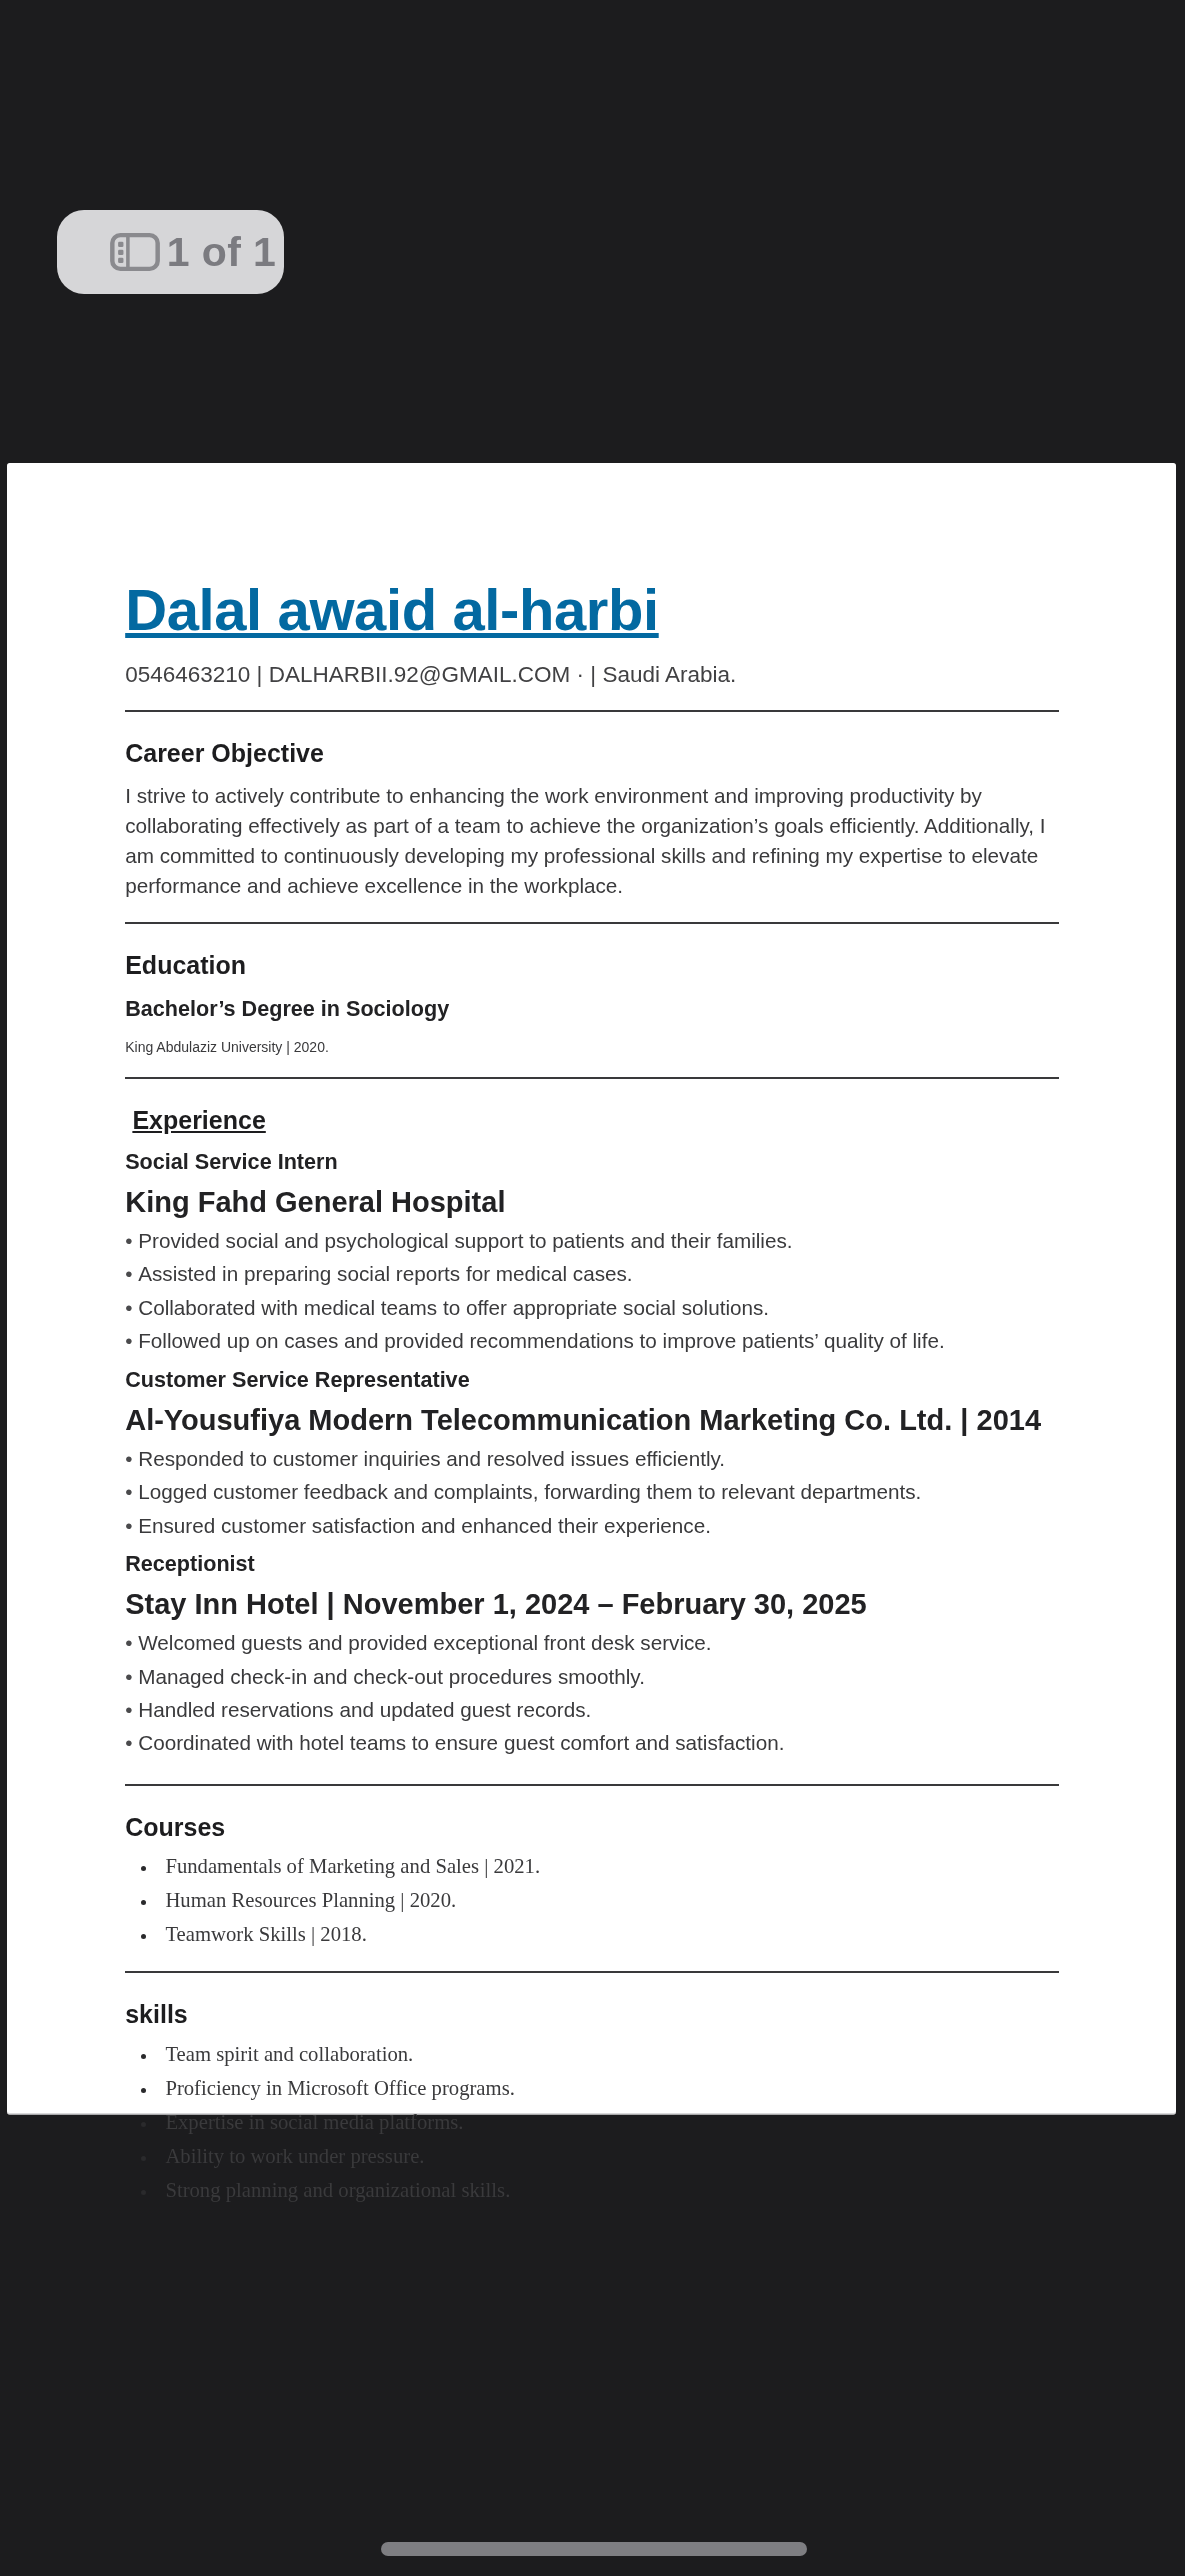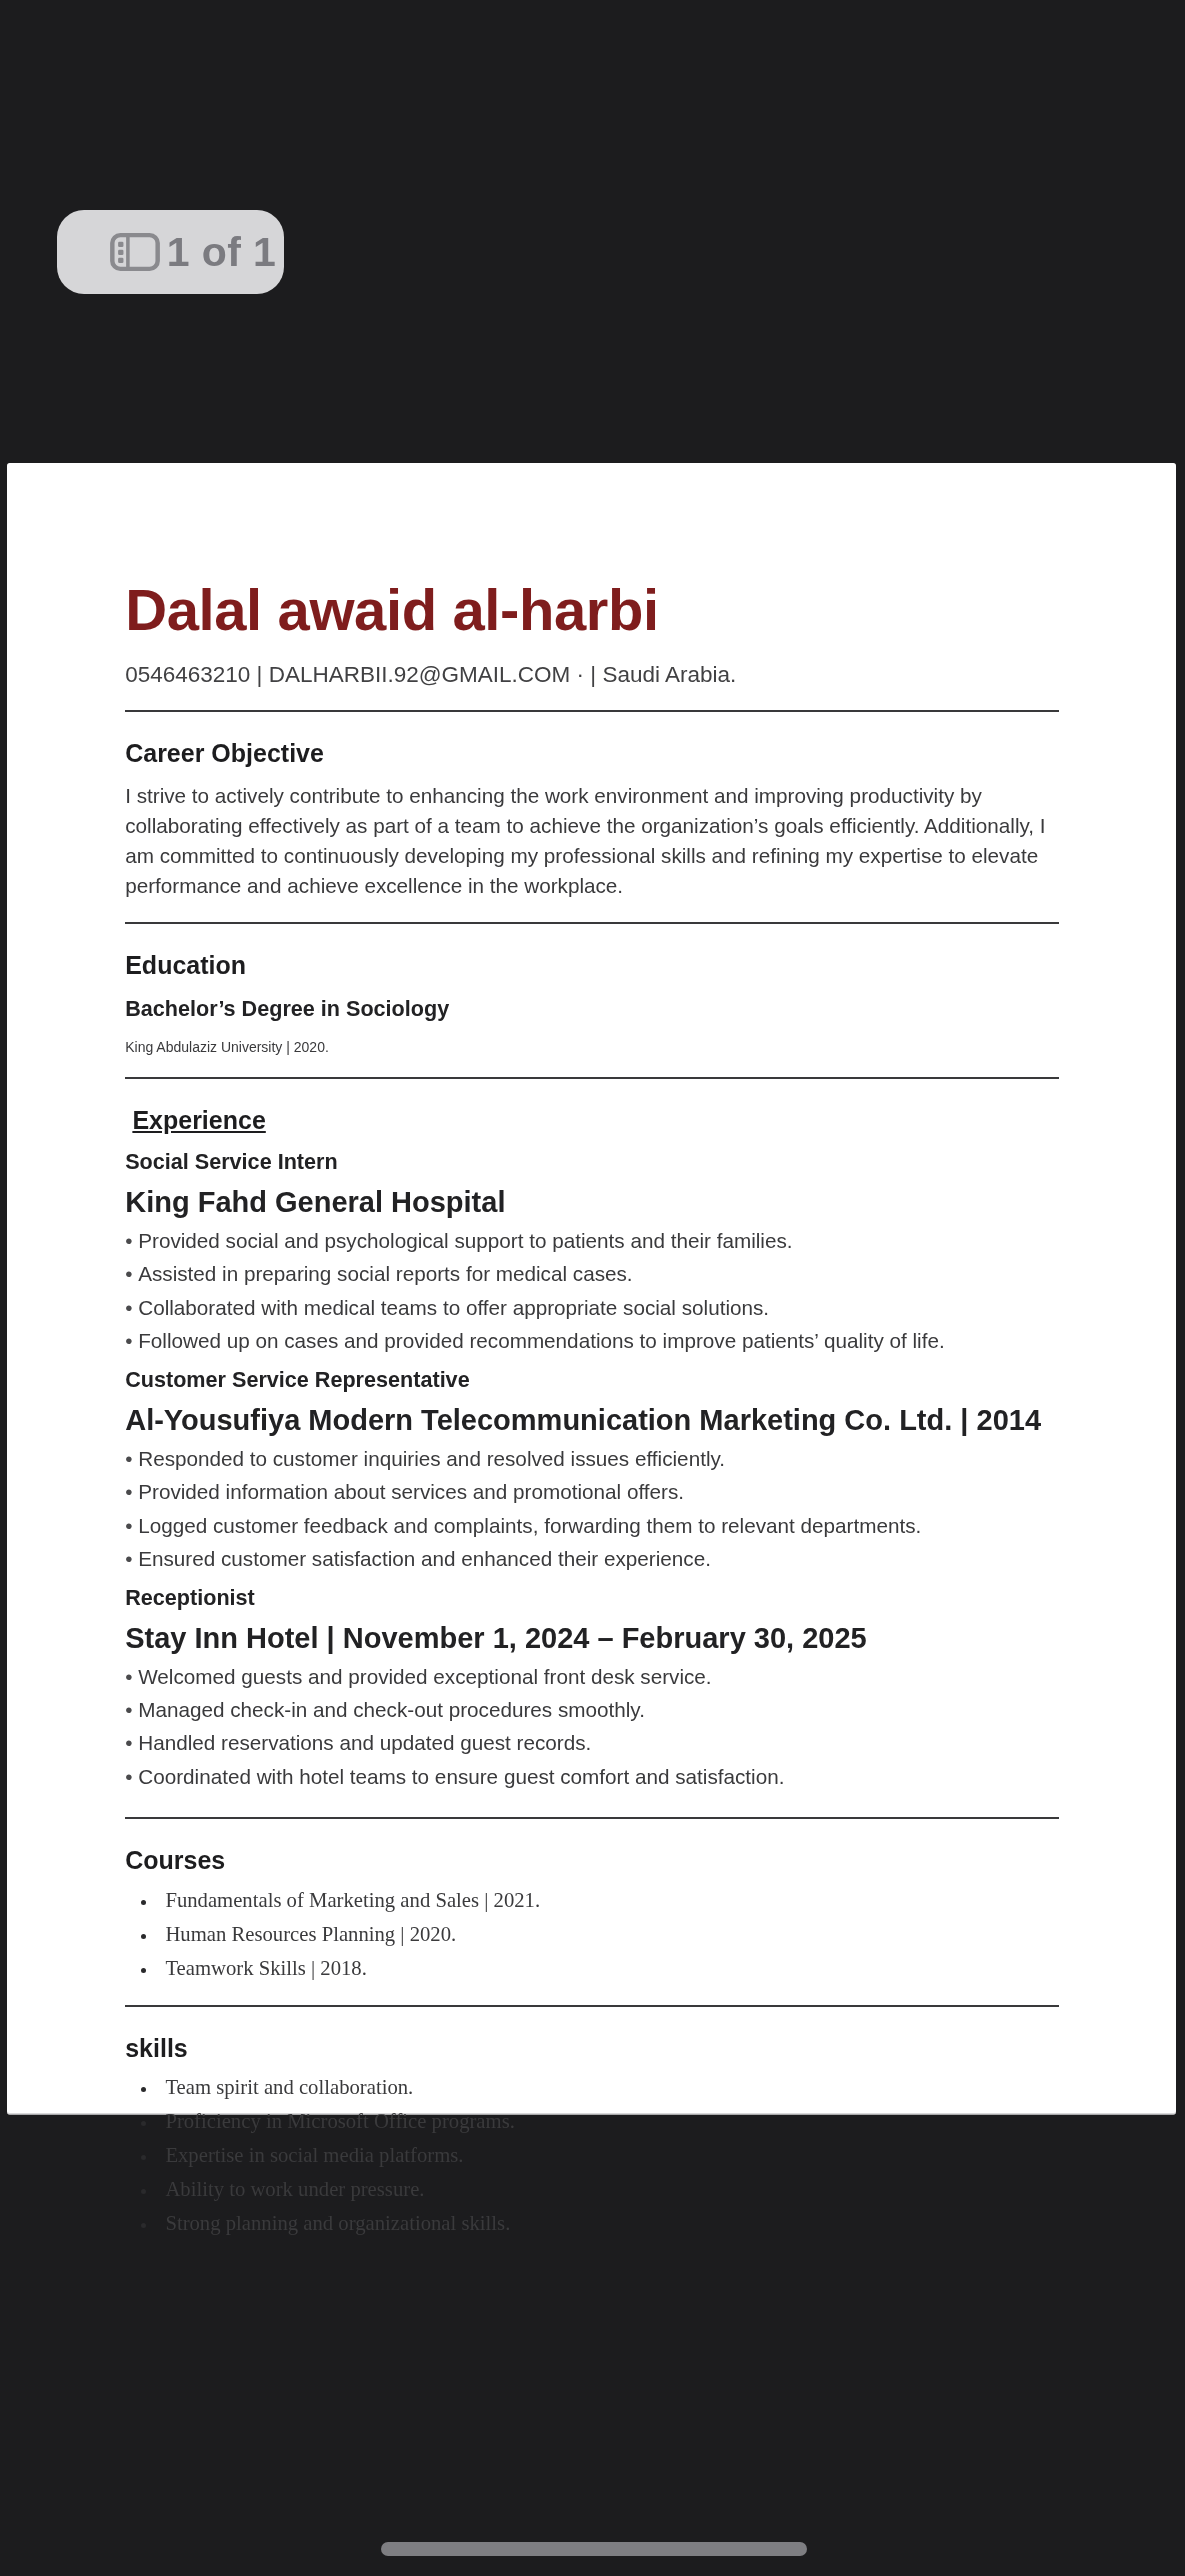--- a/index.html
+++ b/index.html
@@ -43,22 +43,22 @@
   .doc-page{
     position:absolute;left:7.2px;top:463px;
     width:1169px;height:1650px;
     background:var(--page-bg);
     border-radius:2.7px;
     box-shadow:0 1.8px 0 #d8d8da;
     padding:117px 117px 0 118px;
     color:var(--body-text);
   }
   .resume-name{
-    font-size:58px;font-weight:700;color:#7f1d1d;
-    letter-spacing:-0.4px;line-height:1.05;
+    font-size:58px;font-weight:700;color:#0369a1;
+    letter-spacing:-0.4px;line-height:1.05;text-decoration:underline;
   }
   .contact-line{
     margin-top:21.6px;font-size:22.5px;color:#414143;
   }
   hr.rule{
     border:none;border-top:2.7px solid var(--rule);
     margin:0;margin-top:21.6px;
   }
   h2.sec{
     margin-top:27px;font-size:25px;font-weight:700;color:var(--heading-text);
@@ -131,21 +131,20 @@
     <div class="bullet-line">Provided social and psychological support to patients and their families.</div>
     <div class="bullet-line">Assisted in preparing social reports for medical cases.</div>
     <div class="bullet-line">Collaborated with medical teams to offer appropriate social solutions.</div>
     <div class="bullet-line">Followed up on cases and provided recommendations to improve patients’ quality of life.</div>
   </div>
 
   <div class="job">
     <div class="job-title">Customer Service Representative</div>
     <div class="job-org">Al-Yousufiya Modern Telecommunication Marketing Co. Ltd. | 2014</div>
     <div class="bullet-line">Responded to customer inquiries and resolved issues efficiently.</div>
-    <div class="bullet-line">Provided information about services and promotional offers.</div>
     <div class="bullet-line">Logged customer feedback and complaints, forwarding them to relevant departments.</div>
     <div class="bullet-line">Ensured customer satisfaction and enhanced their experience.</div>
   </div>
 
   <div class="job">
     <div class="job-title">Receptionist</div>
     <div class="job-org">Stay Inn Hotel | November 1, 2024 – February 30, 2025</div>
     <div class="bullet-line">Welcomed guests and provided exceptional front desk service.</div>
     <div class="bullet-line">Managed check-in and check-out procedures smoothly.</div>
     <div class="bullet-line">Handled reservations and updated guest records.</div>

